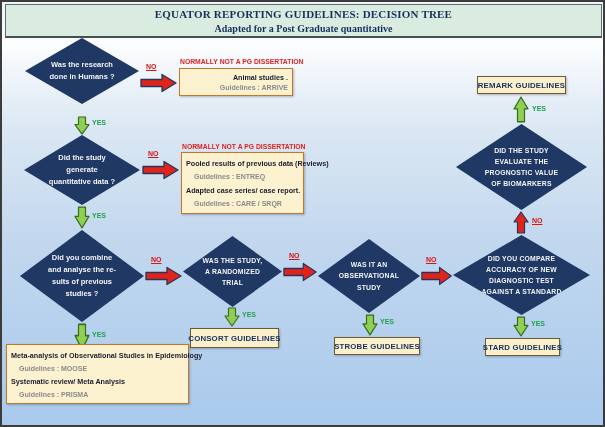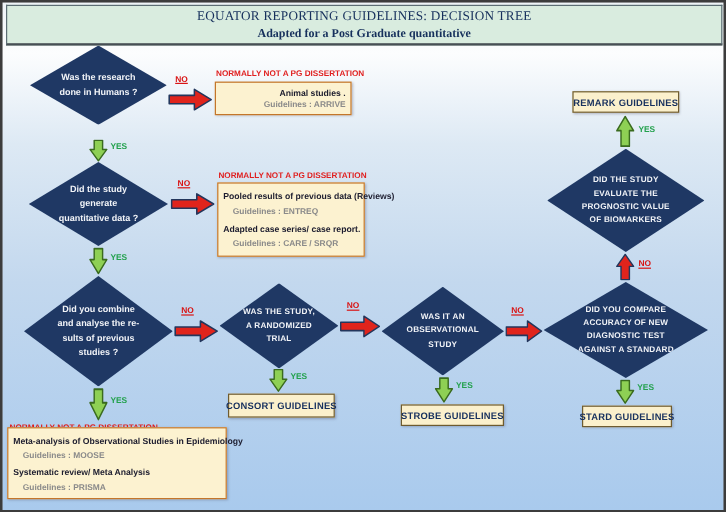--- a/index.html
+++ b/index.html
@@ -8,21 +8,21 @@
     position:relative; width:605px; height:427px;
     border:2px solid #3c3c3c; overflow:hidden;
     background:linear-gradient(180deg,#eef3f7 0%,#fcfdfe 10%,#dde9f4 28%,#c3d8ee 55%,#a9caed 100%);
   }
   .hdr {
     position:absolute; left:3px; top:2px; width:597px; height:34px;
     background:#d9ecdf; border:1px solid #5c6d74; border-bottom:2px solid #474f55;
     display:flex; flex-direction:column; align-items:center; justify-content:center; gap:3px;
     font-family:"Liberation Serif", serif; color:#16305c;
   }
-  .hdr .t1 { font-size:11px; font-weight:normal; letter-spacing:.2px; }
+  .hdr .t1 { font-size:11px; font-weight:bold; letter-spacing:.2px; }
   .hdr .t2 { font-size:10px; font-weight:bold; }
   .diamond {
     position:absolute; background:#1f3864;
     clip-path:polygon(50% 0,100% 50%,50% 100%,0 50%);
     display:flex; align-items:center; justify-content:center;
     color:#f2f4f8; font-weight:bold; text-align:center;
     white-space:pre-line;
   }
   .d-mixed { font-size:7.5px; line-height:1.6; }
   .d-caps  { font-size:6.8px; line-height:1.65; letter-spacing:.2px; }
@@ -152,21 +152,21 @@
 
   <div class="redcap" style="left:180px;top:141px;">NORMALLY NOT A PG DISSERTATION</div>
   <div class="infobox" style="left:179px;top:150px;width:123px;height:62px;">
     <div class="b">Pooled results of previous data (Reviews)</div>
     <div class="g">Guidelines : ENTREQ</div>
     <div class="b">Adapted case series/ case report.</div>
     <div class="g">Guidelines : CARE / SRQR</div>
   </div>
 
   <div class="redcap" style="left:6px;top:351px;">NORMALLY NOT A PG DISSERTATION</div>
-  <div class="infobox" style="left:4px;top:354px;width:183px;height:60px;">
+  <div class="infobox" style="left:4px;top:342px;width:183px;height:60px;">
     <div class="b">Meta-analysis of Observational Studies in Epidemiology</div>
     <div class="g">Guidelines : MOOSE</div>
     <div class="b">Systematic review/ Meta Analysis</div>
     <div class="g">Guidelines : PRISMA</div>
   </div>
 
   <div class="resultbox" style="left:332px;top:335px;width:86px;height:18px;">STROBE GUIDELINES</div>
   <div class="resultbox" style="left:188px;top:326px;width:89px;height:20px;">CONSORT GUIDELINES</div>
   <div class="resultbox" style="left:483px;top:336px;width:75px;height:18px;">STARD GUIDELINES</div>
   <div class="resultbox" style="left:475px;top:74px;width:89px;height:18px;">REMARK GUIDELINES</div>

